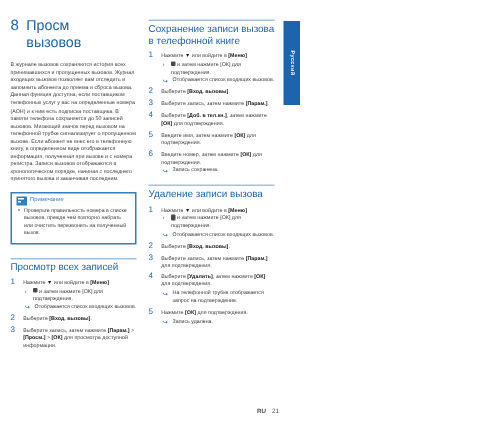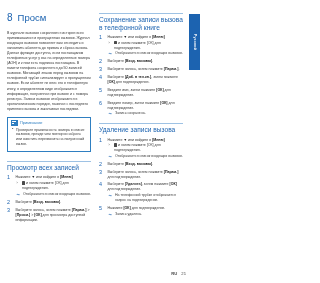--- a/index.html
+++ b/index.html
@@ -267,20 +267,21 @@
   </div>
 
   <div class="cols">
 
     <div class="col">
 
       <div class="chapter">
         <div class="chapter-num">8</div>
         <div>
           <div class="chapter-title">Просм</div>
+          <div class="chapter-title">вызовов</div>
         </div>
       </div>
 
       <p class="para">В журнале вызовов сохраняются история всех принимавшихся и пропущенных вызовов. Журнал входящих вызовов позволяет вам отследить и запомнить абонента до приема и сброса вызова. Данная функция доступна, если поставщиком телефонных услуг у вас на определенные номера (АОН) и к ним есть подписка поставщика. В памяти телефона сохраняется до 50 записей вызовов. Мигающий значок перед вызовом на телефонной трубке сигнализирует о пропущенном вызове. Если абонент не внес его в телефонную книгу, в определенном виде отображается информация, полученная при вызове и с номера регистра. Записи вызовов отображаются в хронологическом порядке, начиная с последнего принятого вызова и заканчивая последним.</p>
 
       <div class="note">
         <div class="note-head">
           <span class="note-icon"></span>
           <span class="note-title">Примечание</span>
         </div>

